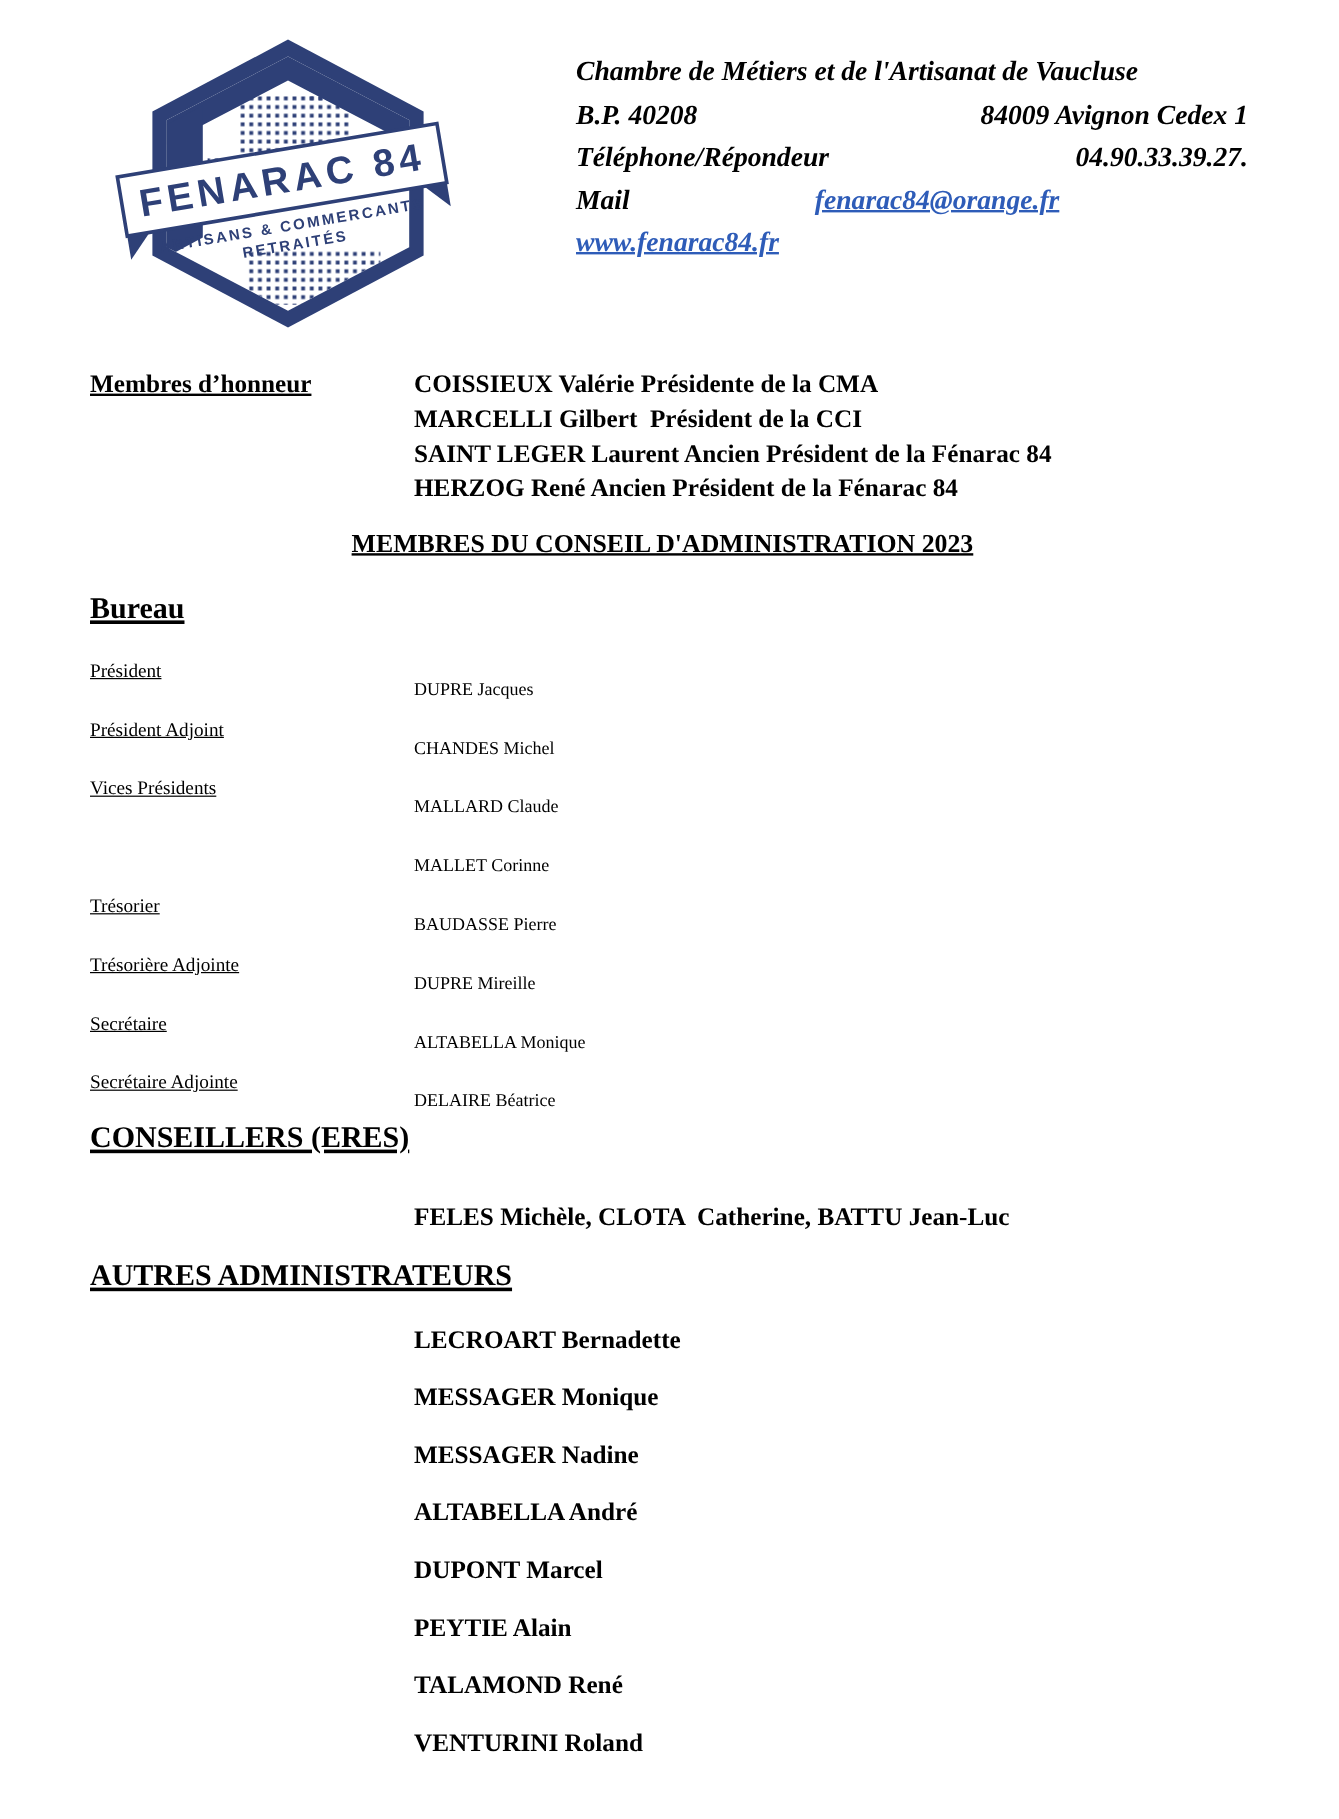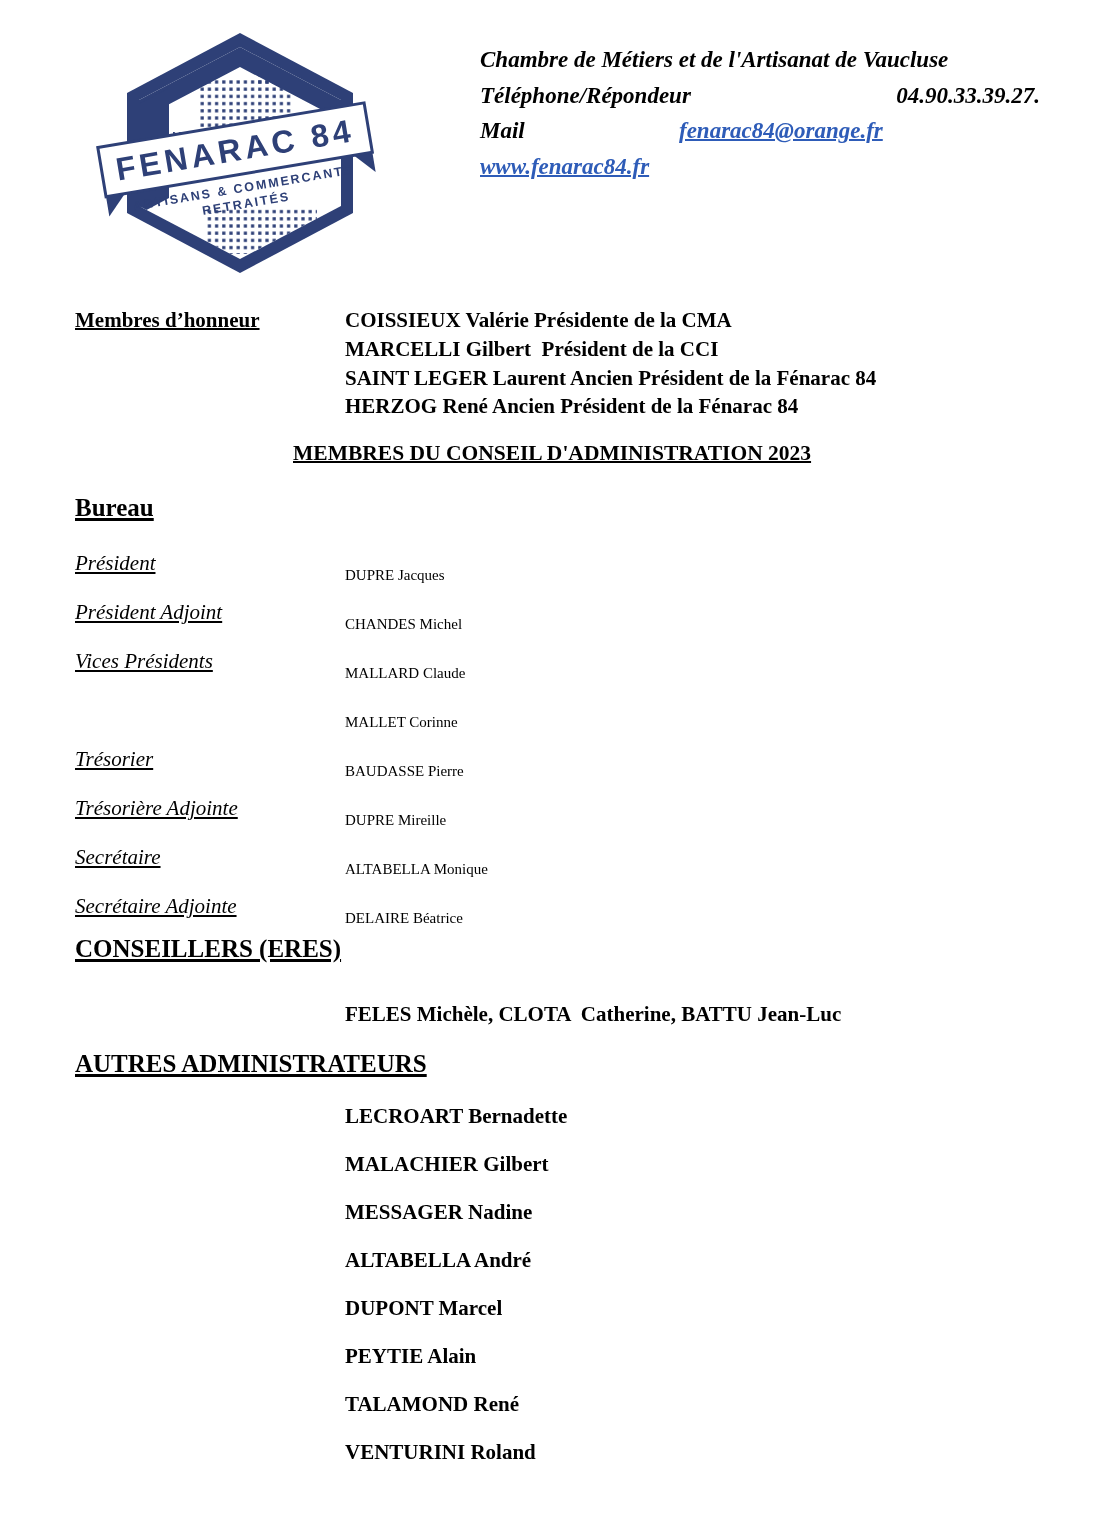--- a/index.html
+++ b/index.html
@@ -31,21 +31,21 @@
   
   .sec-heading{position:absolute;left:75px;font-size:25px;font-weight:bold;
                text-decoration:underline;text-decoration-thickness:2.5px;}
   .sec-heading.bureau{top:494px;text-align:right;}
   .sec-heading.conseillers{top:935px;}
   .sec-heading.autres{top:1050px;}
 
   
   .bureau-rows{position:absolute;left:0;top:551px;width:1116px;}
   .b-row{position:relative;height:49px;}
-  .b-role{position:absolute;left:75px;top:0;font-size:21px;font-style:italic;
+  .b-role{position:absolute;left:75px;top:0;font-size:16px;
           text-decoration:underline;}
   .b-name{position:absolute;left:345px;top:16px;font-size:15px;font-weight:normal;}
 
   
   .conseillers-line{position:absolute;left:345px;top:1002px;font-size:21px;
                     font-weight:bold;white-space:pre-wrap;}
 
   
   .admin-rows{position:absolute;left:345px;top:1104px;}
   .a-row{height:48px;font-size:21px;font-weight:bold;}
@@ -87,20 +87,24 @@
       <rect x="-5" y="96" width="270" height="50" fill="#ffffff" stroke="#2e4077" stroke-width="3"></rect>
       <text x="130" y="132" text-anchor="middle" fill="#2e4077" font-family="Liberation Sans, sans-serif" font-weight="bold" font-size="32" letter-spacing="4">FENARAC 84</text>
       <text x="132" y="164" text-anchor="middle" fill="#2e4077" font-family="Liberation Sans, sans-serif" font-weight="bold" font-size="12.5" letter-spacing="2">ARTISANS &amp; COMMERCANTS</text>
       <text x="132" y="180" text-anchor="middle" fill="#2e4077" font-family="Liberation Sans, sans-serif" font-weight="bold" font-size="12.5" letter-spacing="2">RETRAITÉS</text>
     </g>
   </svg>
 
   <div class="hdr">
     <div class="hdr-row">
       <span>Chambre de Métiers et de l'Artisanat de Vaucluse</span>
+    </div>
+    <div class="hdr-row">
+      <span>B.P. 40208</span>
+      <span class="hdr-right">84009 Avignon Cedex 1</span>
     </div>
     <div class="hdr-row">
       <span>Téléphone/Répondeur</span>
       <span class="hdr-right">04.90.33.39.27.</span>
     </div>
     <div class="hdr-row">
       <span class="hdr-label-col">Mail</span>
       <a class="doc-link" href="#">fenarac84@orange.fr</a>
     </div>
     <div class="hdr-row">
@@ -153,21 +157,21 @@
       <span class="b-name">DELAIRE Béatrice</span>
     </div>
   </div>
 
   <div class="sec-heading conseillers">CONSEILLERS (ERES)</div>
   <div class="conseillers-line">FELES Michèle, CLOTA  Catherine, BATTU Jean-Luc</div>
 
   <div class="sec-heading autres">AUTRES ADMINISTRATEURS</div>
   <div class="admin-rows">
     <div class="a-row">LECROART Bernadette</div>
-    <div class="a-row">MALACHIER Gilbert</div>
+    <div class="a-row">MESSAGER Monique</div>
     <div class="a-row">MESSAGER Nadine</div>
     <div class="a-row">ALTABELLA André</div>
     <div class="a-row">DUPONT Marcel</div>
     <div class="a-row">PEYTIE Alain</div>
     <div class="a-row">TALAMOND René</div>
     <div class="a-row">VENTURINI Roland</div>
   </div>
 
 </div>
 

